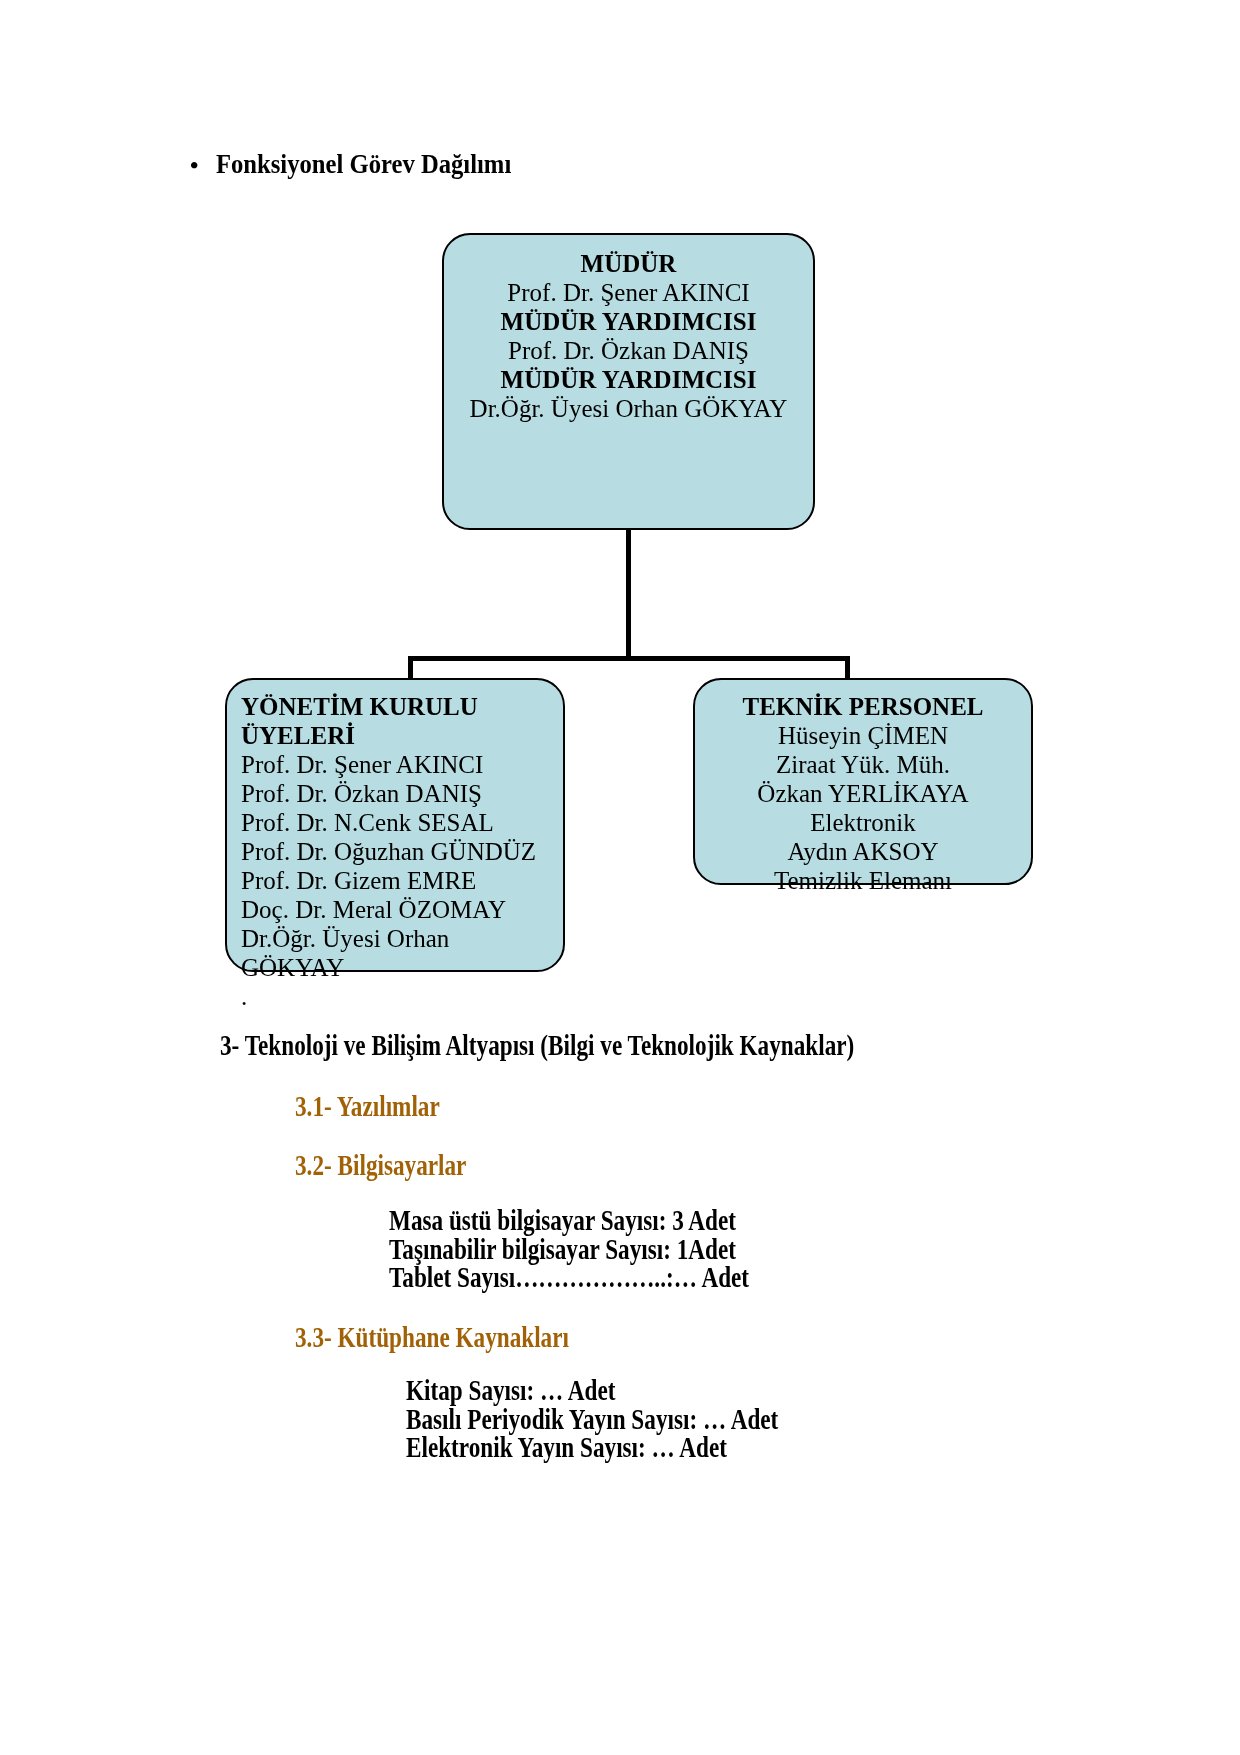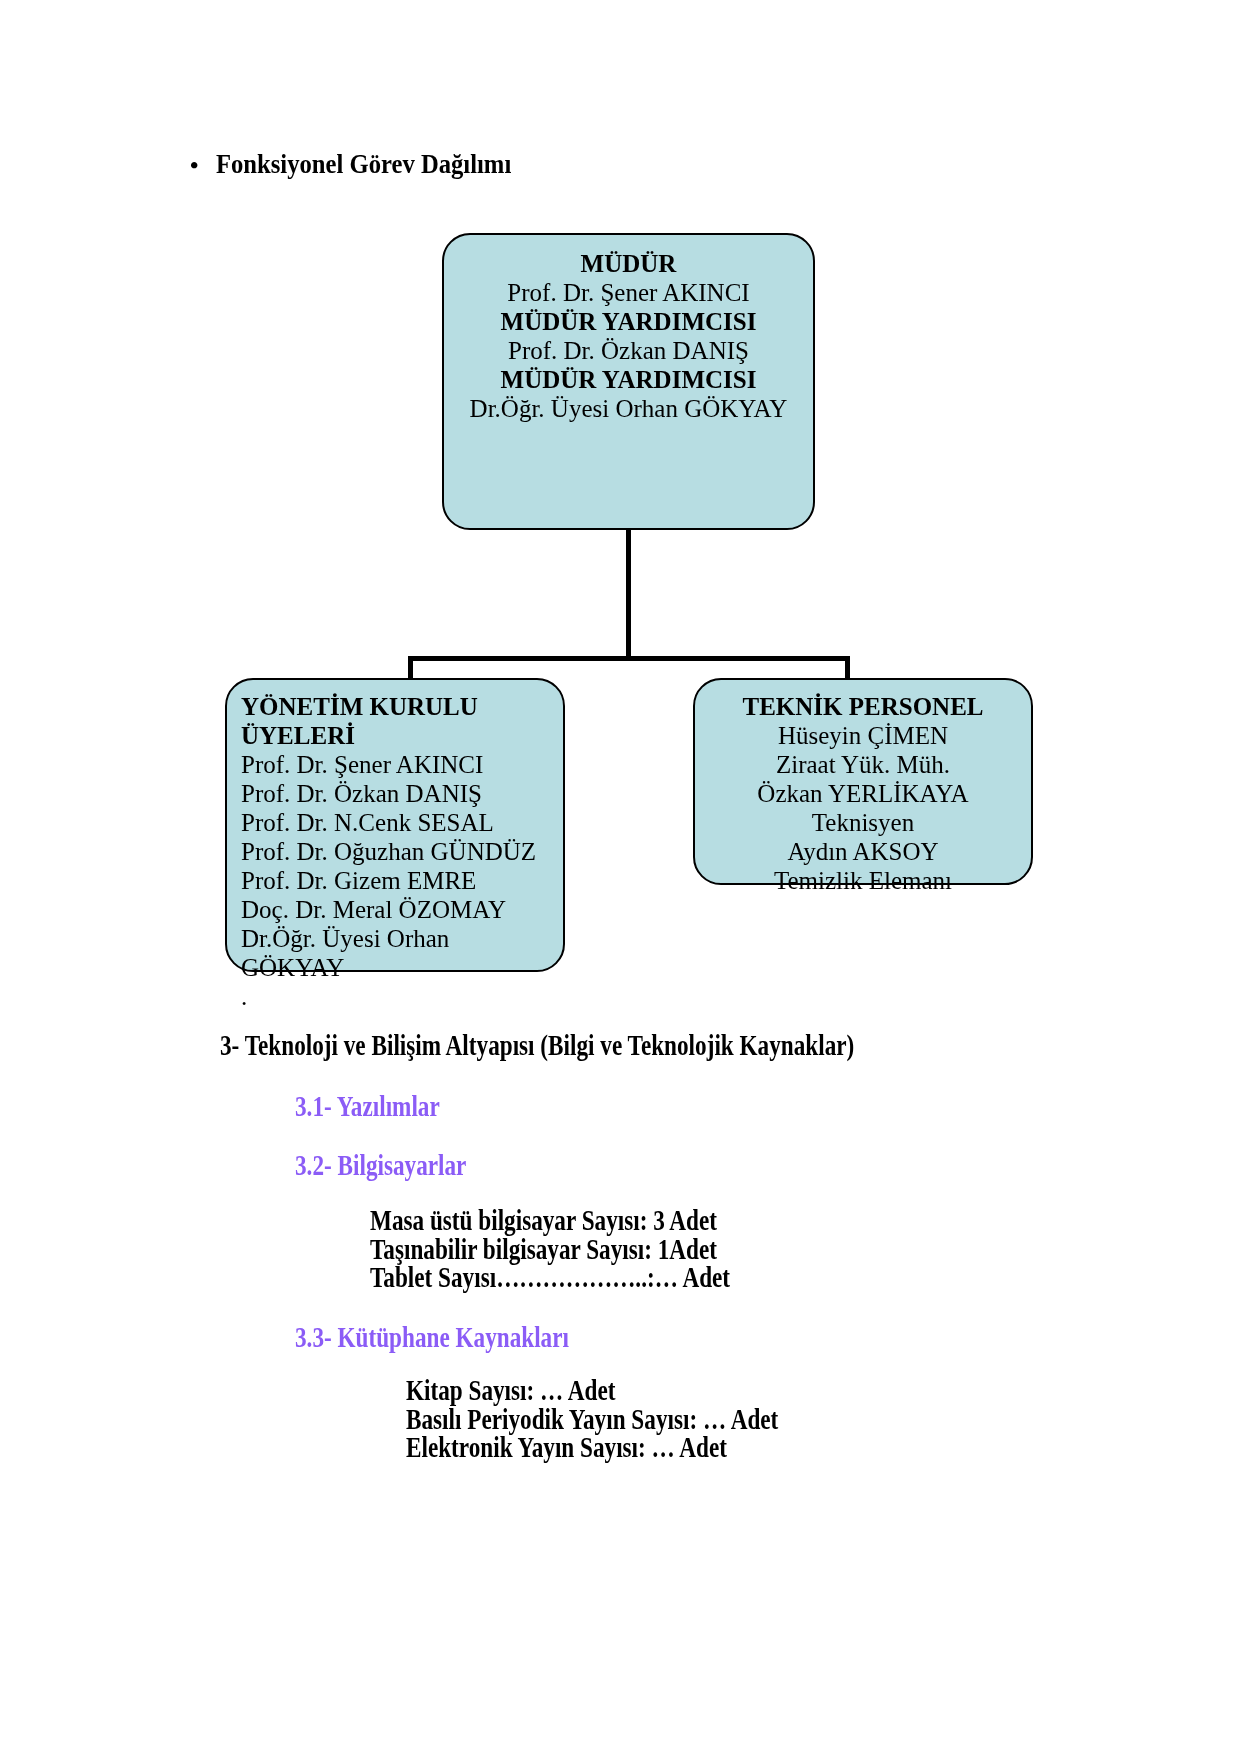--- a/index.html
+++ b/index.html
@@ -41,30 +41,30 @@
   .conn-stub-l{left:408px;top:656px;width:5px;height:24px;}
   .conn-stub-r{left:845px;top:656px;width:5px;height:24px;}
 
   
   .sec-heading{
     position:absolute;left:220px;top:1030px;
     font-weight:bold;font-size:29px;line-height:30px;white-space:nowrap;
   }
   .red-sub{
     position:absolute;left:295px;
-    font-weight:bold;font-size:29px;line-height:30px;color:#8b5cf6;white-space:nowrap;
+    font-weight:bold;font-size:29px;line-height:30px;color:#a16207;white-space:nowrap;
   }
   .sub-31{top:1091px;}
   .sub-32{top:1150px;}
   .sub-33{top:1322px;}
   .bold-block{
     position:absolute;left:370px;
     font-weight:bold;font-size:29px;line-height:28.5px;white-space:nowrap;
   }
-  .blk-computers{top:1206px;}
+  .blk-computers{top:1206px;margin-left:19px;}
   .blk-library{top:1376px;margin-left:36px;}
   .condline{display:block;transform:scaleX(0.8);transform-origin:0 50%;}
 </style>
 </head>
 <body>
 
 <div class="page">
 
   <div class="bullet-heading">
     <span class="bullet">•</span>
@@ -95,21 +95,21 @@
     <div>Doç. Dr. Meral ÖZOMAY</div>
     <div>Dr.Öğr. Üyesi Orhan GÖKYAY</div>
     <div>.</div>
   </div>
 
   <div class="orgbox box-right">
     <div class="b">TEKNİK PERSONEL</div>
     <div>Hüseyin ÇİMEN</div>
     <div>Ziraat Yük. Müh.</div>
     <div>Özkan YERLİKAYA</div>
-    <div>Teknisyen</div>
+    <div>Elektronik</div>
     <div>Aydın AKSOY</div>
     <div>Temizlik Elemanı</div>
   </div>
 
   <div class="sec-heading">
     <span class="condline">3- Teknoloji ve Bilişim Altyapısı (Bilgi ve Teknolojik Kaynaklar)</span>
   </div>
 
   <div class="red-sub sub-31">
     <span class="condline">3.1- Yazılımlar</span>

